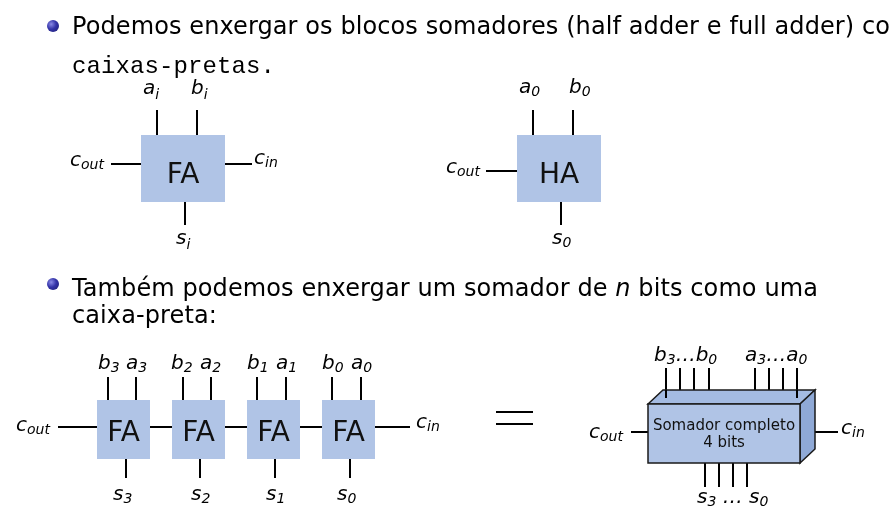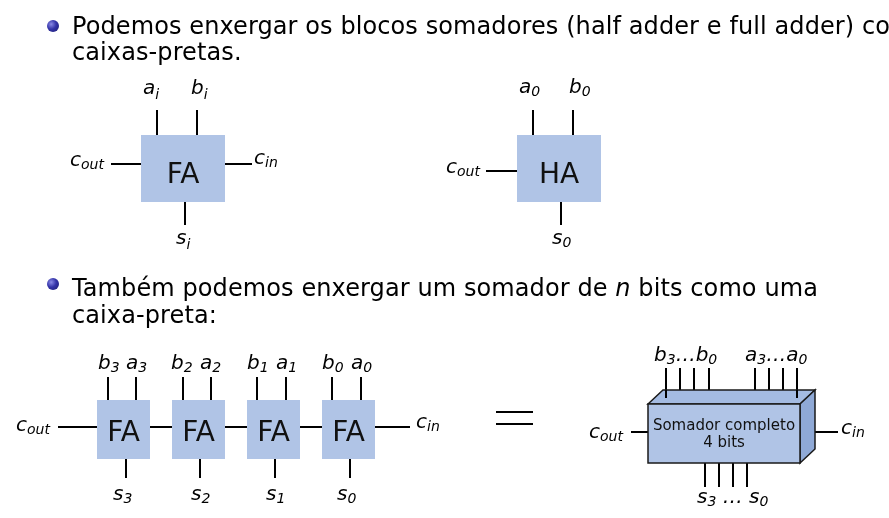--- a/index.html
+++ b/index.html
@@ -14,21 +14,21 @@
   .blk { font-family: "DejaVu Sans", sans-serif; font-size: 28px; fill: #111; }
   .blk-sm { font-family: "DejaVu Sans", sans-serif; font-size: 15px; fill: #111; }
   .wire { stroke: #000; stroke-width: 2; }
   em { font-style: italic; }
 </style>
 </head>
 <body>
 
 <div class="bullet-dot" style="left:47px; top:20px;"></div>
 <div class="bullet-line" style="top:10px;">Podemos enxergar os blocos somadores (half adder e full adder) como</div>
-<div class="bullet-line" style="top:36px;">caixas-pretas.</div>
+<div class="bullet-line" style="top:51px;font-family:Liberation Mono, monospace;">caixas-pretas.</div>
 
 <div class="bullet-dot" style="left:47px; top:278px;"></div>
 <div class="bullet-line" style="top:272px;">
   <span>Também podemos enxergar um somador de </span><em>n</em><span> bits como uma</span>
 </div>
 <div class="bullet-line" style="top:299px;">caixa-preta:</div>
 
 <svg width="889" height="518" viewBox="0 0 889 518">
 
   <g>

